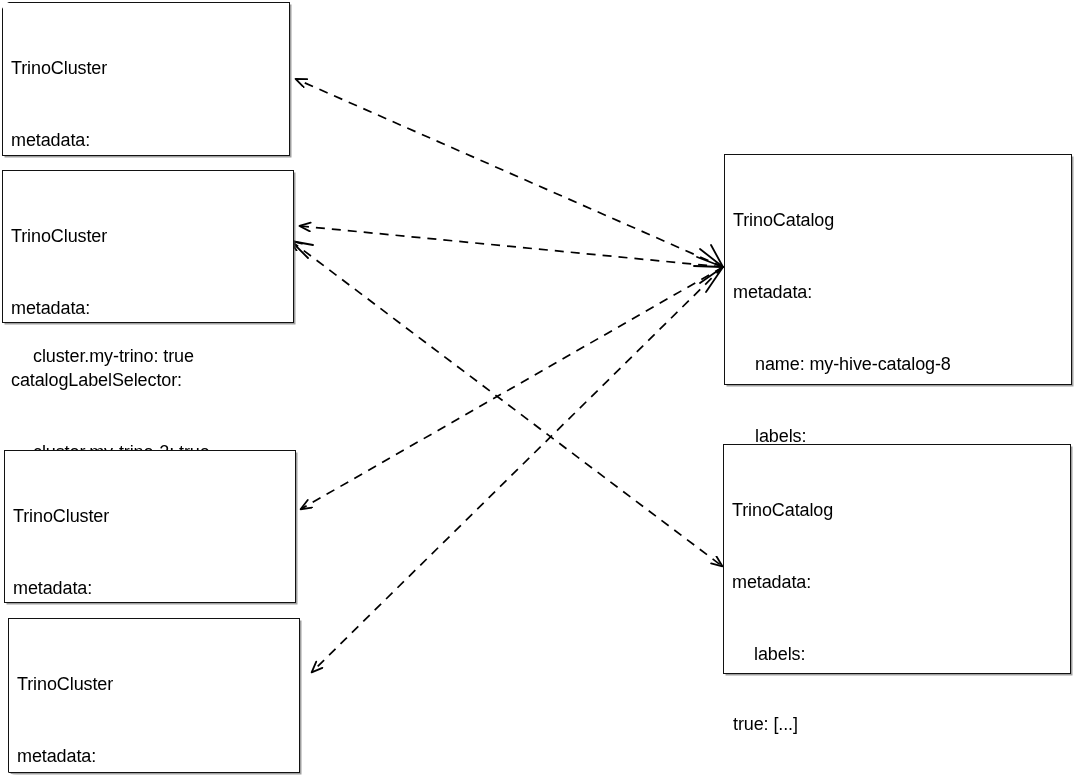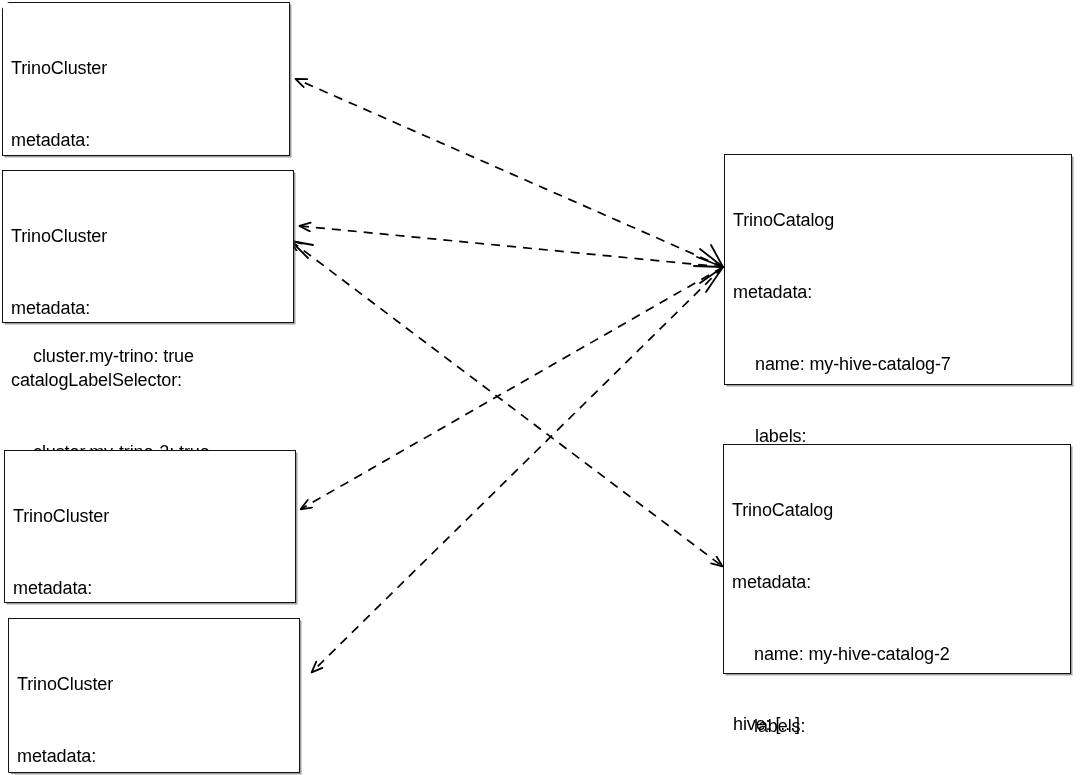--- a/index.html
+++ b/index.html
@@ -130,33 +130,32 @@
       
       
       
     </div>
   </div>
 
   <div class="node" style="left:724px; top:154px; width:348px; height:231px;">
     <div class="node-body">
       <span class="line">TrinoCatalog</span>
       <span class="line">metadata:</span>
-      <span class="line indent1">name: my-hive-catalog-7</span>
+      <span class="line indent1">name: my-hive-catalog-8</span>
       <span class="line indent1">labels:</span>
       <span class="line indent2">cluster.my-trino: true</span>
       <span class="line indent2">cluster.my-trino-2: true</span>
       <span class="line indent2">env.dev: true</span>
-      <span class="line">hive: [...]</span>
+      <span class="line">true: [...]</span>
     </div>
   </div>
 
   <div class="node" style="left:723px; top:444px; width:348px; height:230px;">
     <div class="node-body">
       <span class="line">TrinoCatalog</span>
       <span class="line">metadata:</span>
-      <span class="line indent1">name: my-hive-catalog-2</span>
       <span class="line indent1">labels:</span>
       
       
     </div>
   </div>
 
 </div>
 
 </body></html>

